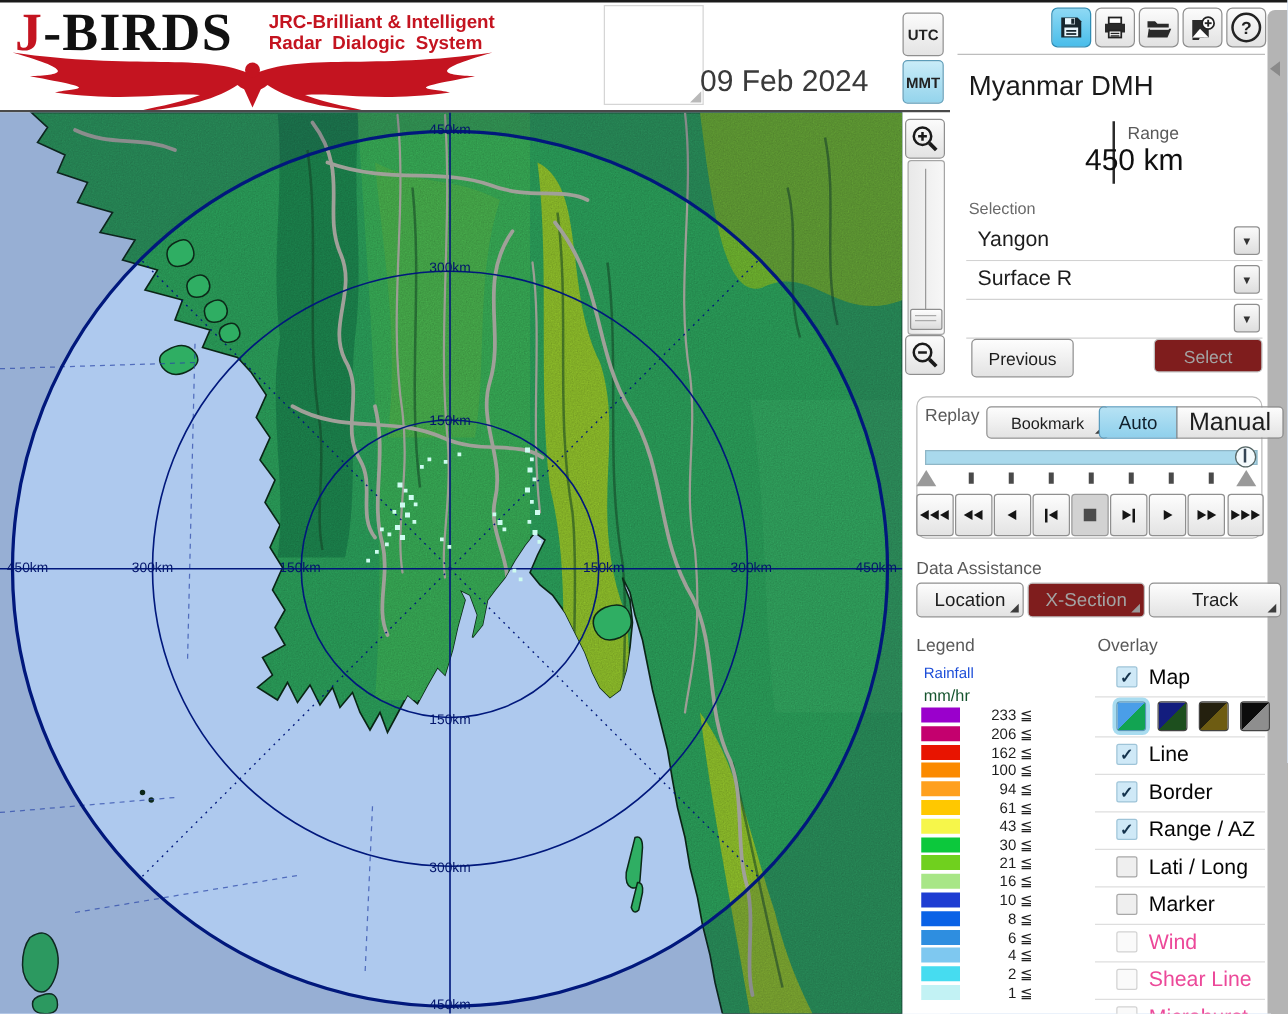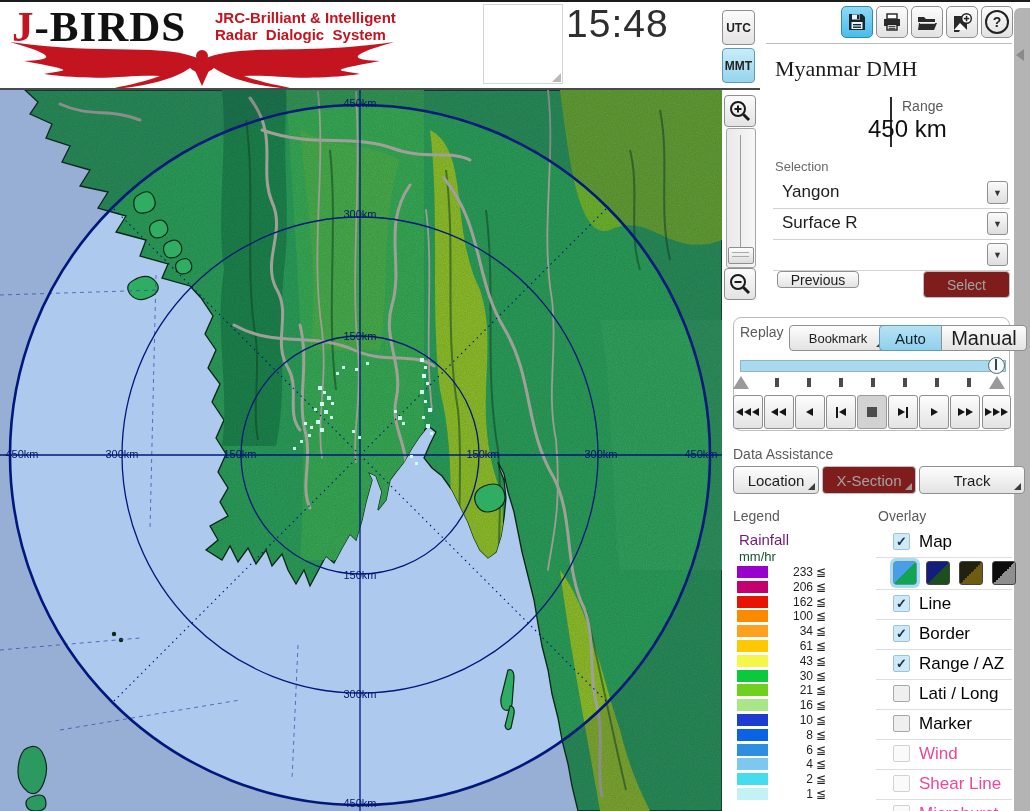--- a/index.html
+++ b/index.html
@@ -43,33 +43,33 @@
   #zoom-widget{left:722px;top:90px;width:38px;height:721px;background:#fff;}
   .zoom-btn{left:2px;width:32px;height:32px;border:1px solid #8f8f8f;border-radius:4px;background:linear-gradient(#fbfbfb,#e3e3e3);
             display:flex;align-items:center;justify-content:center;box-sizing:border-box;}
   #zoom-in-btn{top:5px;} #zoom-out-btn{top:178px;}
   #zoom-track{left:4px;top:38px;width:28px;height:138px;border:1px solid #a5a5a5;border-radius:3px;background:linear-gradient(90deg,#e9e9e9,#f7f7f7);}
   #zoom-track::before{content:"";position:absolute;left:13px;top:6px;width:1px;height:126px;background:#9a9a9a;}
   #zoom-thumb{left:1px;top:118px;width:24px;height:15px;border:1px solid #8f8f8f;border-radius:2px;background:linear-gradient(#fdfdfd,#dcdcdc);}
   #zoom-thumb::before{content:"";position:absolute;left:3px;top:4px;width:17px;height:1px;background:#aaa;box-shadow:0 4px 0 #aaa;}
 
   
-  #station-title{left:775px;top:56px;font-size:22px;color:#1a1a1a;font-family:Liberation Serif, serif;}
+  #station-title{left:775px;top:56px;font-size:22px;color:#1a1a1a;}
   #range-divider{left:890px;top:97px;width:2px;height:50px;background:#2b2b2b;}
   #range-label{left:902px;top:98px;font-size:14px;color:#5a5a5a;}
   #range-value{left:868px;top:115px;width:140px;text-align:left;font-size:24px;color:#101010;}
   #selection-label{left:775px;top:159px;font-size:13px;color:#6a6a6a;}
   .dd-row{left:773px;width:237px;height:30px;border-bottom:1px solid #d2d2d2;background:#fff;}
   .dd-text{position:absolute;left:9px;top:4px;font-size:17px;color:#1d1d1d;}
   .dd-btn{position:absolute;right:2px;top:3px;width:21px;height:23px;border:1px solid #8f8f8f;border-radius:3px;
           background:linear-gradient(#fafafa,#dedede);color:#333;font-size:9px;display:flex;align-items:center;justify-content:center;box-sizing:border-box;}
   .btn{border:1px solid #8f8f8f;border-radius:4px;background:linear-gradient(#fdfdfd,#e3e3e3);
        display:flex;align-items:center;justify-content:center;font-size:14px;color:#1d1d1d;box-sizing:border-box;}
   .btn.disabled{background:#7f1d1d;border-color:#c0c0c0;color:#a3a3a3;}
-  #previous-btn{left:777px;top:271px;width:82px;height:17px;}
+  #previous-btn{left:777px;top:271px;width:82px;height:31px;}
   #select-btn{left:923px;top:271px;width:87px;height:27px;}
 
   
   #replay-box{left:733px;top:317px;width:277px;height:114px;border:1px solid #bbb;border-radius:8px;box-sizing:border-box;}
   #replay-label{left:740px;top:324px;font-size:14px;color:#5a5a5a;}
   #bookmark-btn{left:789px;top:325px;width:98px;height:26px;font-size:13px;}
   #auto-btn{left:879px;top:325px;width:63px;height:26px;font-size:15px;border-radius:4px 0 0 4px;}
   #manual-btn{left:941px;top:325px;width:86px;height:26px;font-size:20px;border-radius:0 4px 4px 0;}
   .btn.mode-selected{background:linear-gradient(#b6e2f4,#8fd0ec);border-color:#5a9cbe;color:#10202c;}
   .corner-tri{position:absolute;right:3px;bottom:3px;width:0;height:0;border-left:7px solid transparent;border-bottom:7px solid #3c3c3c;}
@@ -88,21 +88,21 @@
   .pbar{width:2.5px;height:11px;background:#151515;}
   .psq{width:10px;height:10px;background:#4c4c4c;}
 
   
   #da-label{left:733px;top:446px;font-size:14px;color:#5a5a5a;}
   .da-btn{top:466px;height:28px;font-size:15px;}
   #da-btn-0{left:733px;width:86px;} #da-btn-1{left:822px;width:94px;} #da-btn-2{left:919px;width:106px;}
 
   
   #legend-label{left:733px;top:508px;font-size:14px;color:#5a5a5a;}
-  #legend-unit1{left:739px;top:531px;font-size:15px;color:#701a75;}
+  #legend-unit1{left:739px;top:531px;font-size:12px;color:#1d4ed8;}
   #legend-unit2{left:739px;top:549px;font-size:13px;color:#14532d;}
   #legend-rows{left:737px;top:566px;width:100px;}
   .lg-row{position:absolute;left:0;width:100px;height:13px;}
   .lg-swatch{position:absolute;left:0;top:0;width:31px;height:12px;}
   .lg-val{position:absolute;left:36px;top:-1px;width:40px;text-align:right;font-size:12px;color:#1e1e1e;}
   .lg-lte{position:absolute;left:79px;top:-1px;font-size:12px;color:#1e1e1e;}
 
   
   #overlay-label{left:878px;top:508px;font-size:14px;color:#5a5a5a;}
   #overlay-rows{left:876px;top:528px;width:136px;}
@@ -126,21 +126,21 @@
   <div id="logo-title" class="abs"><span class="red">J</span><span>-BIRDS</span></div>
   <svg id="eagle" class="abs" width="392" height="50" viewBox="0 0 392 50">
     <path fill="#c41420" d="M196,20 C160,2 100,16 4,2 C60,18 40,20 18,21 C78,32 56,30 38,34 C98,42 124,34 154,36 C132,44 116,46 104,49 C142,47 170,38 184,28 C190,34 202,34 208,28 C222,38 250,47 288,49 C276,46 260,44 238,36 C268,34 294,42 354,34 C336,30 314,32 374,21 C352,20 332,18 388,2 C292,16 232,2 196,20 Z"></path>
     <path fill="#c41420" d="M186,24 L196,46 L206,24 Z"></path>
     <circle fill="#c41420" cx="196" cy="16" r="6"></circle>
   </svg>
 
   <div id="clock-placeholder" class="abs">
     <div id="clock-grip" class="abs"></div>
   </div>
-  <div id="time-value" class="abs">15:48</div>
+  <div id="date-value" class="abs">09 Feb 2024</div>
 
   <div id="tz-utc" class="tz-btn abs">UTC</div>
   <div id="tz-mmt" class="tz-btn abs selected">MMT</div>
 
   <div class="tool-btn abs active" style="left:841px;">
     <svg width="20" height="20" viewBox="0 0 20 20">
       <path fill="#16262e" d="M2,2 h13 l3,3 v13 h-16 z"></path>
       <rect fill="#e8f6fc" x="5" y="2.5" width="8" height="5"></rect>
       <rect fill="#16262e" x="10" y="3" width="2.5" height="4"></rect>
       <rect fill="#e8f6fc" x="4.5" y="10" width="11" height="7"></rect>
@@ -480,21 +480,21 @@
       <span class="lg-val">162</span>
       <span class="lg-lte">≦</span>
     </div>
     <div class="lg-row" style="top: 44.4px;">
       <span class="lg-swatch" style="background:#fb8a00"></span>
       <span class="lg-val">100</span>
       <span class="lg-lte">≦</span>
     </div>
     <div class="lg-row" style="top: 59.2px;">
       <span class="lg-swatch" style="background:#ffa01e"></span>
-      <span class="lg-val">34</span>
+      <span class="lg-val">94</span>
       <span class="lg-lte">≦</span>
     </div>
     <div class="lg-row" style="top: 74px;">
       <span class="lg-swatch" style="background:#ffc800"></span>
       <span class="lg-val">61</span>
       <span class="lg-lte">≦</span>
     </div>
     <div class="lg-row" style="top: 88.8px;">
       <span class="lg-swatch" style="background:#f6f64a"></span>
       <span class="lg-val">43</span>

